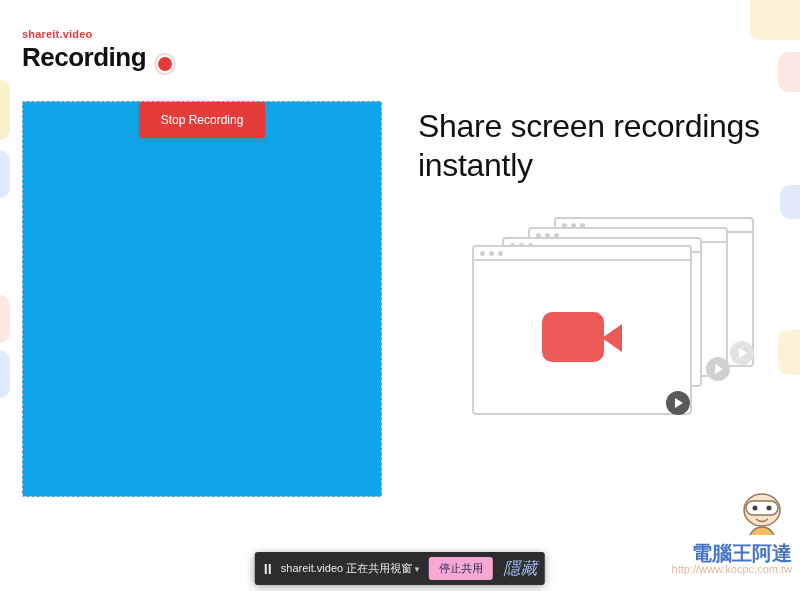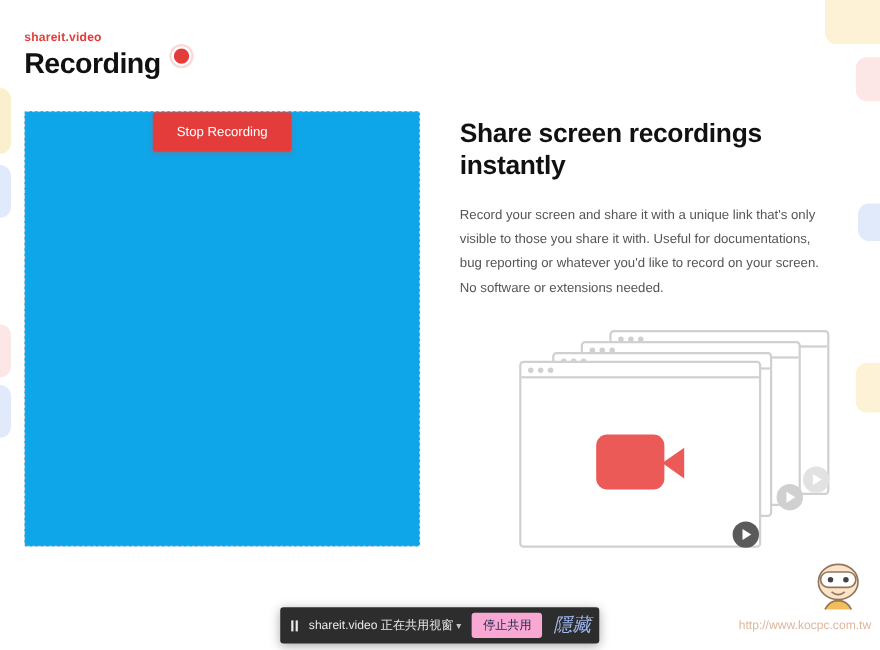--- a/index.html
+++ b/index.html
@@ -12,34 +12,34 @@
     .tile.r1 { width: 70px; height: 50px; background:#fbe7b3; right:-20px; top:-10px; }
     .tile.r2 { width: 50px; height: 40px; background:#fbd1d1; right:-28px; top:52px; }
     .tile.r3 { width: 40px; height: 34px; background:#c9d9f5; right:-20px; top:185px; }
     .tile.r4 { width: 50px; height: 45px; background:#fbe7b3; right:-28px; top:330px; }
     .tile.l1 { width: 30px; height: 60px; background:#f7e3a5; left:-20px; top:80px; }
     .tile.l2 { width: 30px; height: 48px; background:#c9d9f5; left:-20px; top:150px; }
     .tile.l3 { width: 30px; height: 48px; background:#fbd1d1; left:-20px; top:295px; }
     .tile.l4 { width: 30px; height: 48px; background:#c9d9f5; left:-20px; top:350px; }
     .page { position: relative; z-index: 1; padding: 28px 18px 0 22px; height: 100%; }
     .brand { font-size: 11px; font-weight: 600; color:#e33c3a; letter-spacing:.2px; }
-    .status-row { display:flex; align-items:flex-start; gap:10px; margin-top:2px; }
+    .status-row { display:flex; align-items:flex-end; gap:10px; margin-top:2px; }
     .status-text { font-size: 26px; font-weight: 800; color:#111; letter-spacing:-.5px; }
     .rec-dot { width:18px; height:18px; border-radius:50%; background:#e33c3a; border:2px solid #fff; box-shadow:0 0 0 2px #e33c3a33; }
     .content { display:flex; gap:36px; margin-top:28px; }
     .drop {
       width: 360px; height: 396px; border:1.5px dashed #cfcfcf; border-radius:2px;
       display:flex; align-items:flex-start; justify-content:center; background:#0ea5e9;
     }
     .stop-btn {
       background:#e33c3a; color:#fff; border:none; padding:11px 22px; font-size:12px;
       border-radius:3px; cursor:pointer; box-shadow:0 2px 4px rgba(227,60,58,.3);
     }
     .right { flex:1; padding-top:6px; }
-    .headline { font-size:24px; font-weight:700; color:#111; line-height:1.22; letter-spacing:-.3px; margin-bottom:18px; }
+    .headline { font-size:32px; font-weight:400; color:#111; line-height:1.22; letter-spacing:-.3px; margin-bottom:32px; }
     .desc { font-size:12px; color:#555; line-height:1.85; max-width:340px; }
     .illus { position:relative; margin-top:28px; height:190px; }
     .frame { position:absolute; border:2px solid #d0d0d0; border-radius:4px; background:#fff; }
     .frame .bar { height:14px; border-bottom:2px solid #d0d0d0; position:relative; }
     .frame .bar::before { content:""; position:absolute; left:6px; top:4px; width:5px; height:5px; border-radius:50%; background:#d0d0d0; box-shadow:9px 0 0 #d0d0d0, 18px 0 0 #d0d0d0; }
     .frame.a { width:200px; height:150px; left:84px; top:20px; z-index:1; }
     .frame.b { width:200px; height:150px; left:110px; top:10px; z-index:0; }
     .frame.c { width:200px; height:150px; left:136px; top:0; z-index:-1; }
     .frame.main { width:220px; height:170px; left:54px; top:28px; z-index:3; display:flex; flex-direction:column; }
     .frame.main .inner { flex:1; display:flex; align-items:center; justify-content:center; }
@@ -86,21 +86,20 @@
     <div class="status-text">Recording</div>
     <div class="rec-dot"></div>
   </div>
 
   <div class="content">
     <div class="drop">
       <button class="stop-btn">Stop Recording</button>
     </div>
     <div class="right">
       <h1 class="headline">Share screen recordings instantly</h1>
-      <p class="desc">Record your screen and share it with a unique link that's only visible to those you share it with. Useful for documentations, bug reporting or whatever you'd like to record on your screen. No software or extensions needed.</p>
       <div class="illus">
         <div class="frame c">
             <div class="bar"></div>
           </div>
         <div class="frame b">
             <div class="bar"></div>
           </div>
         <div class="frame a">
             <div class="bar"></div>
           </div>
@@ -133,14 +132,15 @@
 
 <div class="watermark">
   <svg class="wm-svg" viewBox="0 0 60 52">
     <ellipse cx="30" cy="23" rx="18" ry="16" fill="#fce2c4" stroke="#8a6b4f" stroke-width="1.5"></ellipse>
     <rect x="14" y="14" width="32" height="14" rx="7" fill="#fff" stroke="#8a6b4f" stroke-width="1.5"></rect>
     <circle cx="23" cy="21" r="2.5" fill="#333"></circle>
       <circle cx="37" cy="21" r="2.5" fill="#333"></circle>
     <path d="M24 32 Q30 37 36 32" fill="none" stroke="#8a6b4f" stroke-width="1.5"></path>
     <path d="M18 48 Q22 40 30 40 Q38 40 42 48" fill="#f2b94b" stroke="#8a6b4f" stroke-width="1.5"></path>
   </svg>
+  <div class="wm-text1">電腦王阿達</div>
   <div class="wm-text2">http://www.kocpc.com.tw</div>
 </div>
 
 </body></html>

